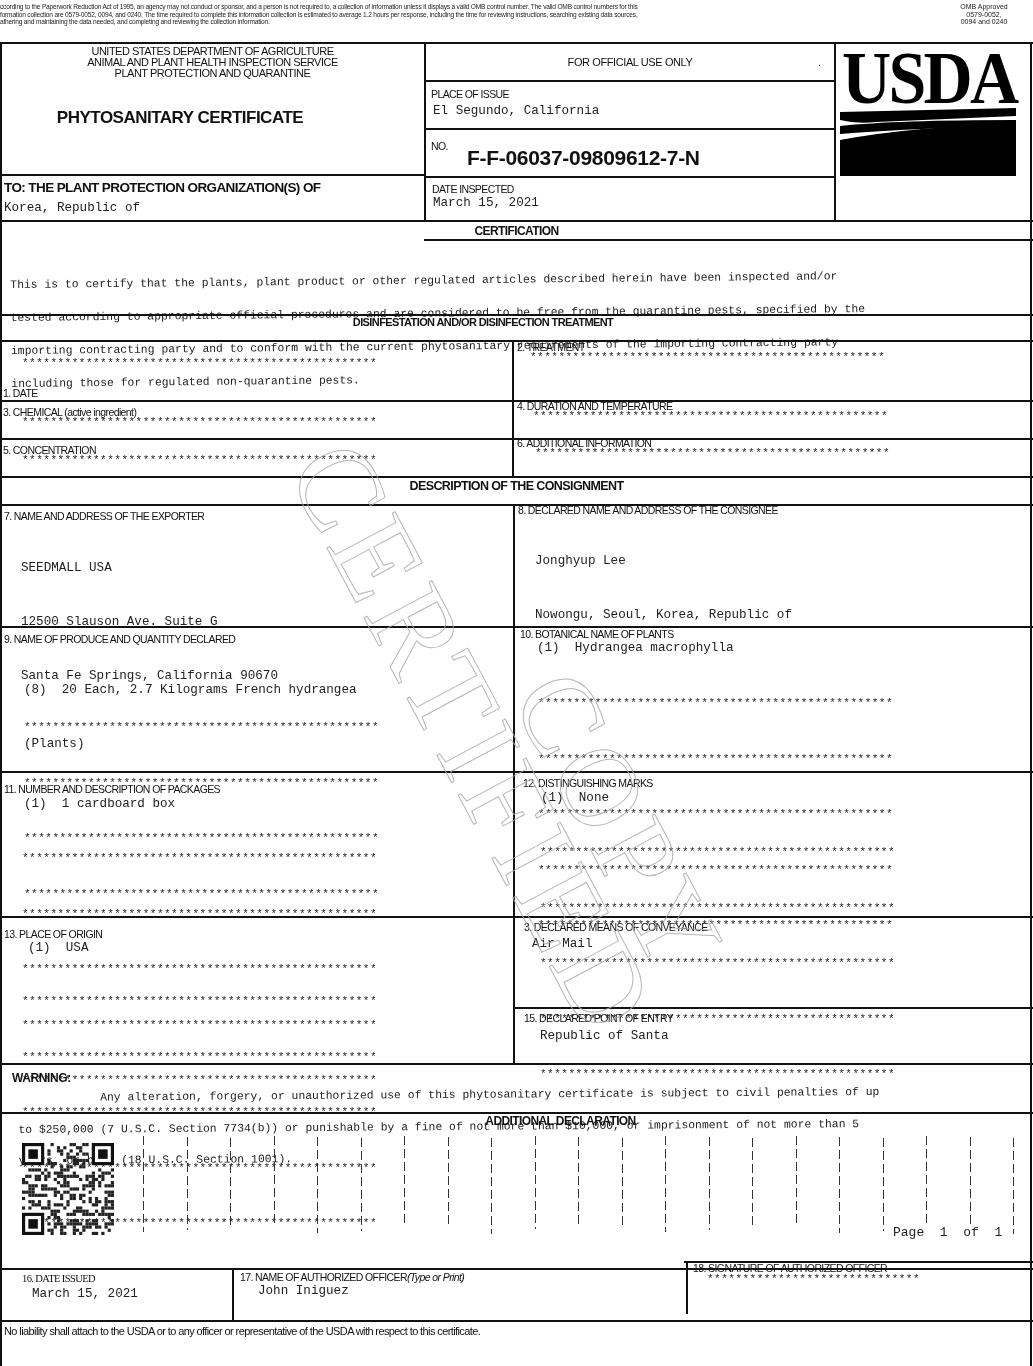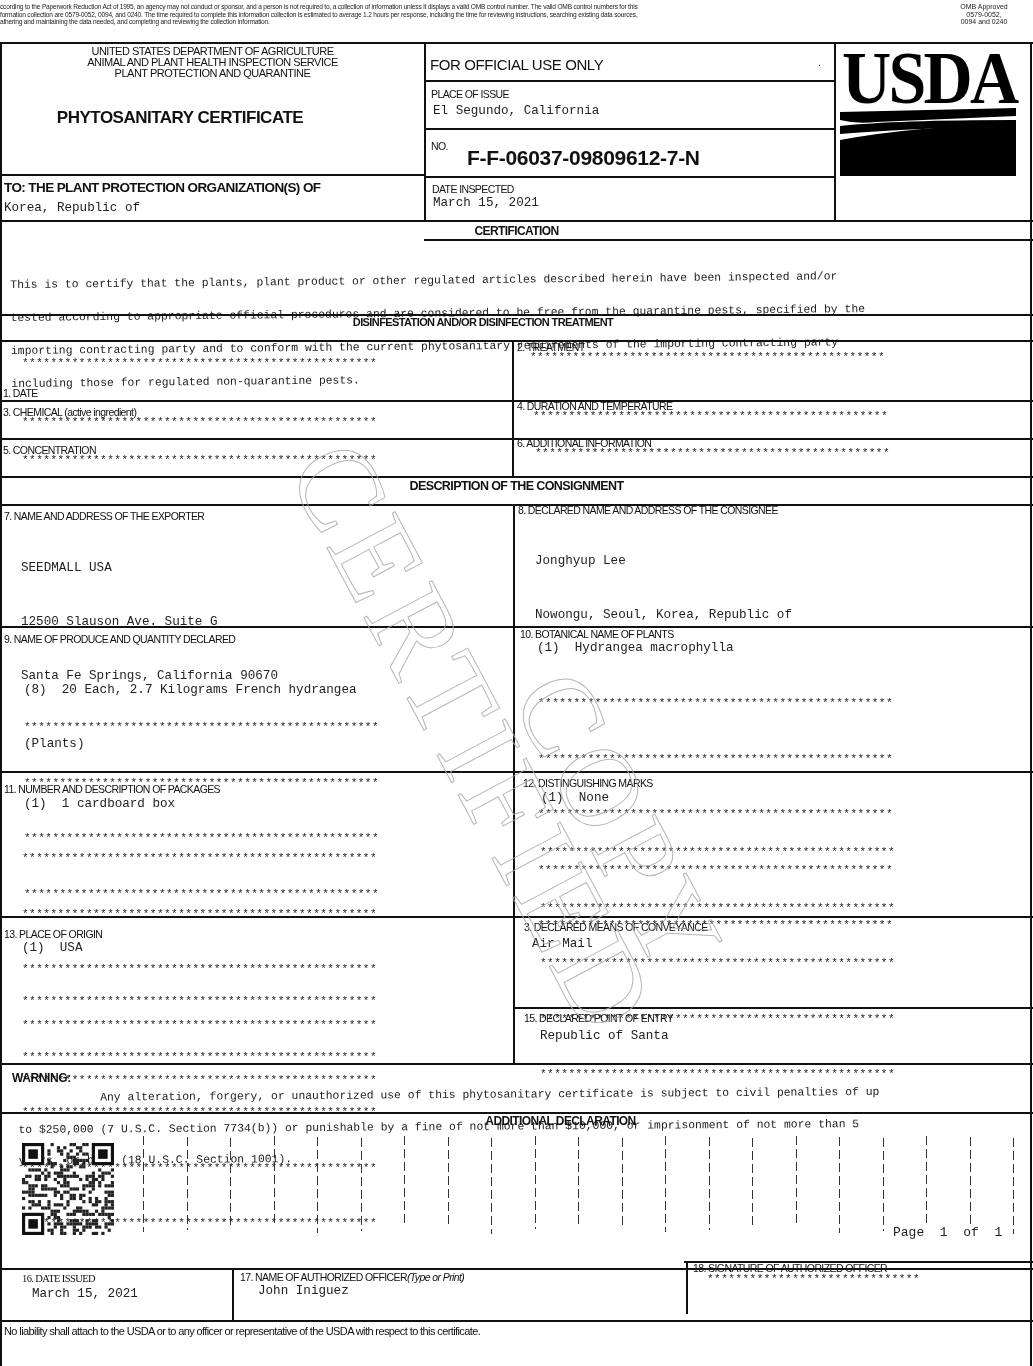--- a/index.html
+++ b/index.html
@@ -50,21 +50,21 @@
 <div class="abs" style="left:0;top:46px;width:425px;text-align:center;font-size:11px;line-height:11px;letter-spacing:-0.5px;">
   <div>UNITED STATES DEPARTMENT OF AGRICULTURE</div>
   <div>ANIMAL AND PLANT HEALTH INSPECTION SERVICE</div>
   <div>PLANT PROTECTION AND QUARANTINE</div>
 </div>
 <div class="abs" style="left:0;top:108px;width:360px;text-align:center;font-size:17px;font-weight:bold;letter-spacing:-0.5px;">PHYTOSANITARY CERTIFICATE</div>
 
 <div class="vline" style="left:424px;top:42px;height:180px;"></div>
 <div class="vline" style="left:834px;top:42px;height:180px;"></div>
 
-<div class="abs" style="left:430px;top:56px;width:400px;font-size:15px;letter-spacing:-0.4px;">FOR OFFICIAL USE ONLY</div>
+<div class="abs" style="left:430px;top:56px;width:400px;text-align:center;font-size:11px;letter-spacing:-0.4px;">FOR OFFICIAL USE ONLY</div>
 <div class="abs" style="left:818px;top:56px;font-size:11px;">.</div>
 <div class="hline" style="left:424px;top:80px;width:410px;"></div>
 
 <div class="abs lbl" style="left:431px;top:88px;">PLACE OF ISSUE</div>
 <div class="abs val" style="left:433px;top:102px;">El Segundo, California</div>
 <div class="hline" style="left:424px;top:128px;width:410px;"></div>
 
 <div class="abs lbl" style="left:431px;top:140px;">NO.</div>
 <div class="abs" style="left:467px;top:146px;font-size:21px;font-weight:bold;letter-spacing:-0.3px;">F-F-06037-09809612-7-N</div>
 <div class="hline" style="left:424px;top:176px;width:410px;"></div>
@@ -175,21 +175,21 @@
 <div class="abs stars" style="left:540px;top:806px;">
   <div>**************************************************</div>
   <div>**************************************************</div>
   <div>**************************************************</div>
   <div>**************************************************</div>
   <div>**************************************************</div>
 </div>
 
 <div class="hline" style="left:0;top:916px;width:1033px;"></div>
 <div class="abs lbl" style="left:4px;top:928px;">13. PLACE OF ORIGIN</div>
-<div class="abs val" style="left:22px;top:939px;">(1)  USA</div>
+<div class="abs val" style="left:28px;top:939px;">(1)  USA</div>
 <div class="abs stars" style="left:22px;top:955px;">
   <div>**************************************************</div>
   <div>**************************************************</div>
   <div>**************************************************</div>
   <div>**************************************************</div>
   <div>**************************************************</div>
 </div>
 
 <div class="abs lbl" style="left:524px;top:921px;">3. DECLARED MEANS OF CONVEYANCE</div>
 <div class="abs val" style="left:532px;top:935px;">Air Mail</div>

